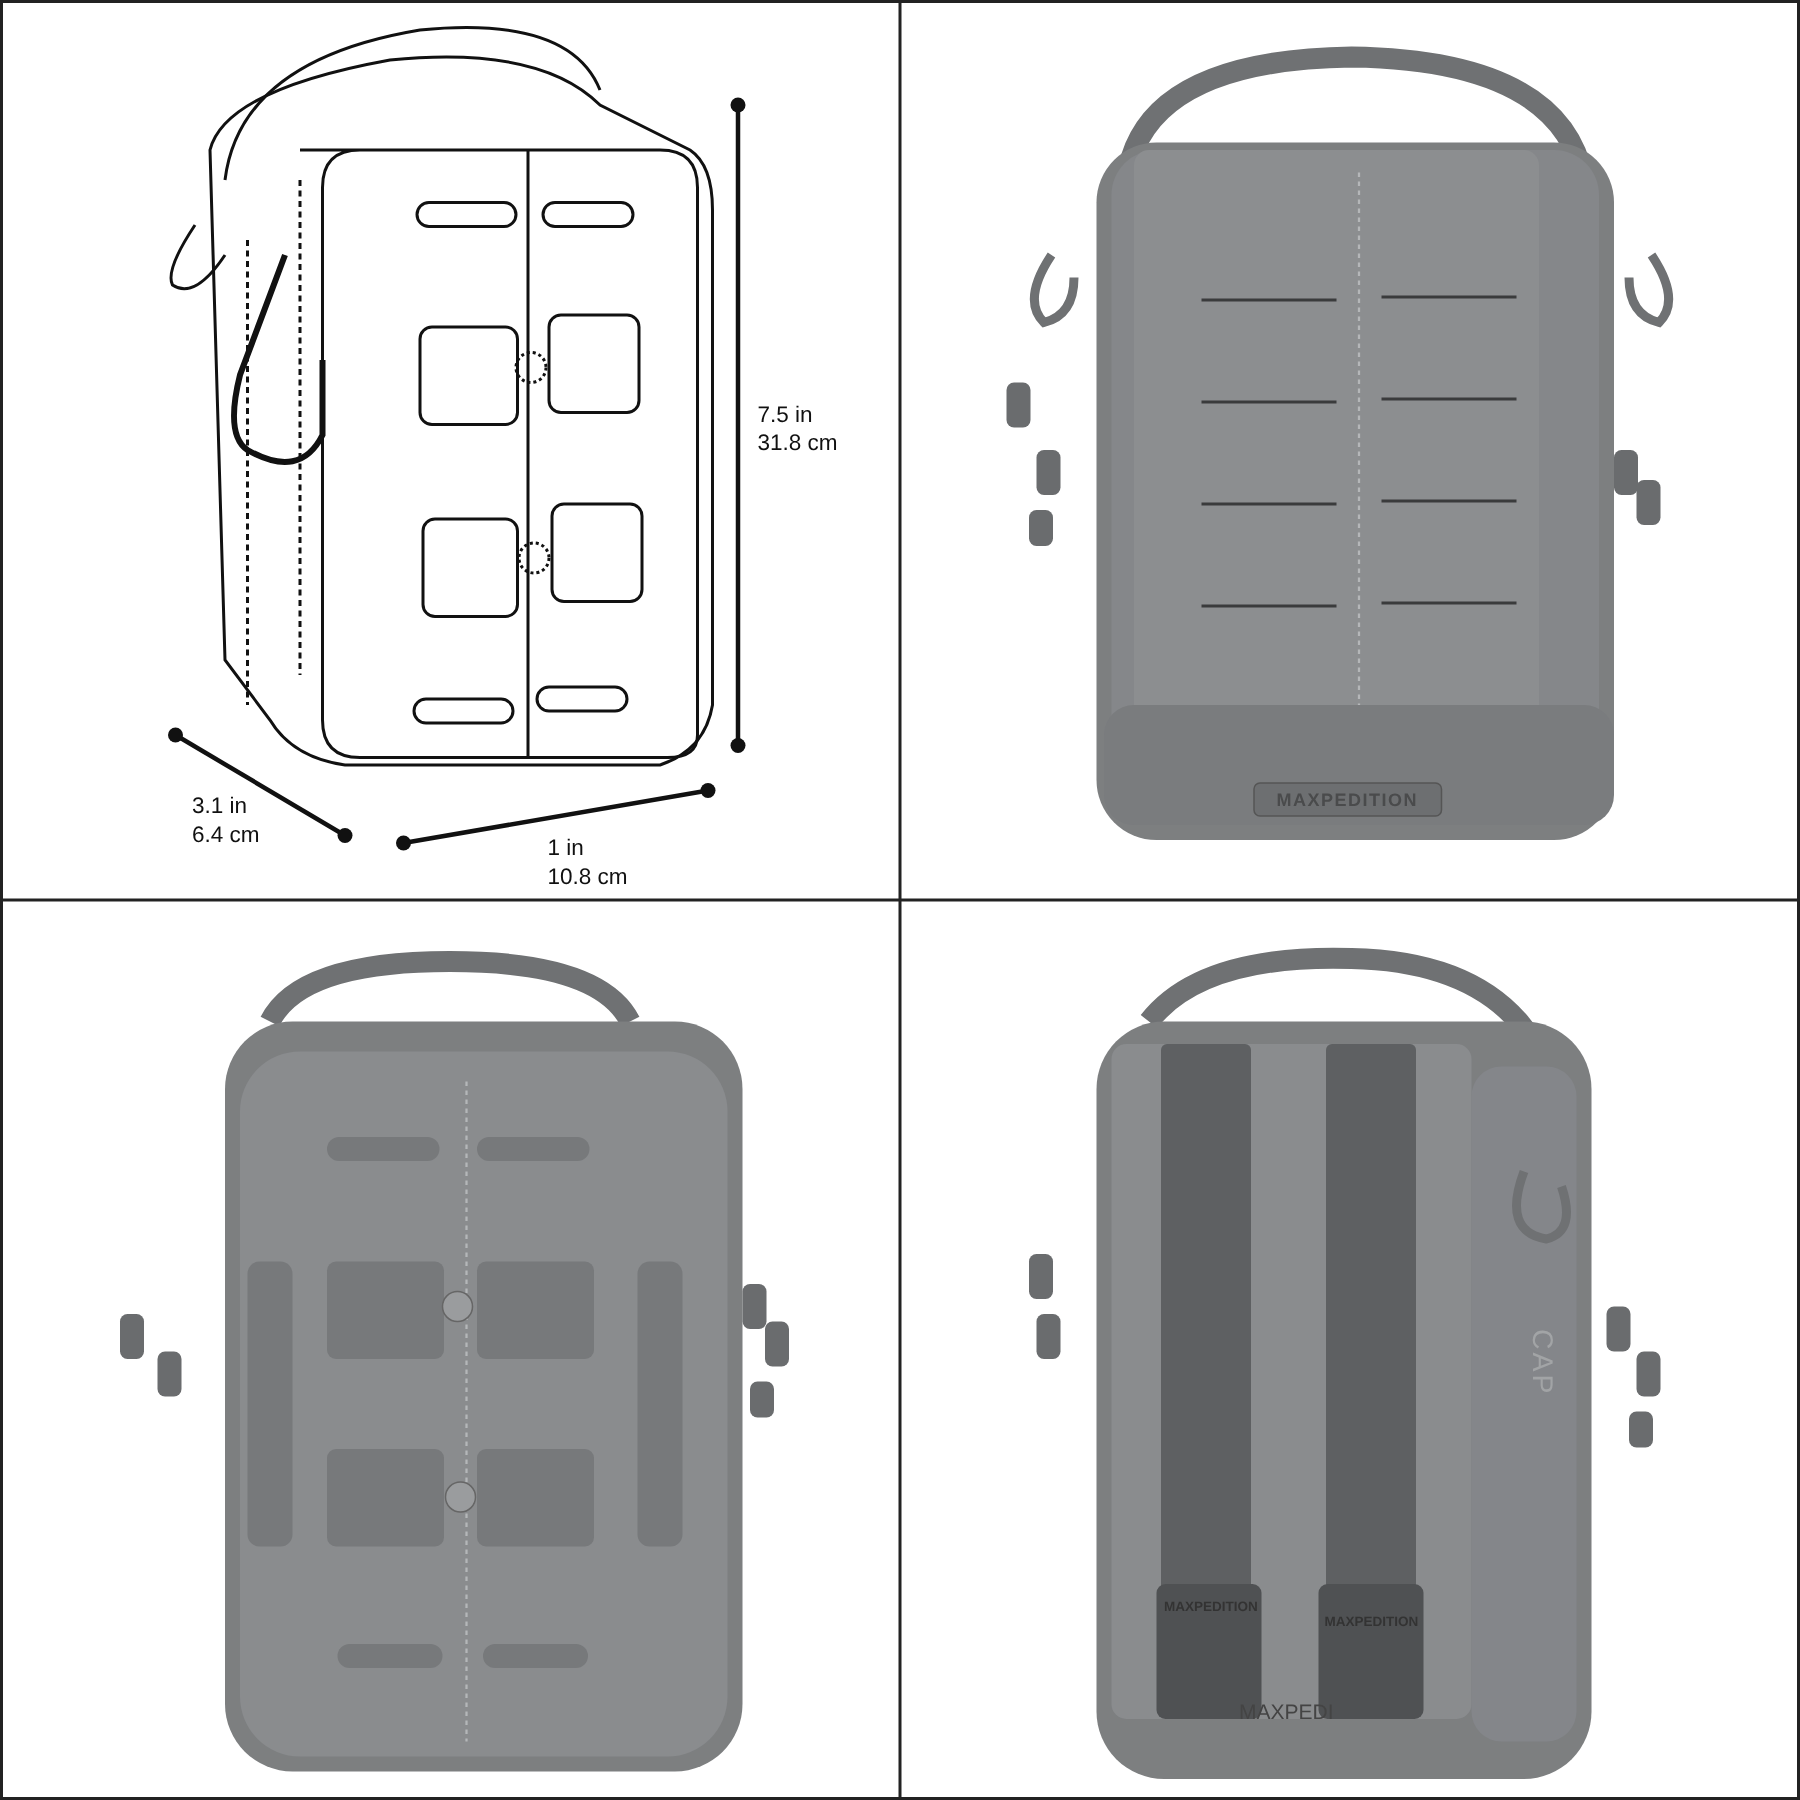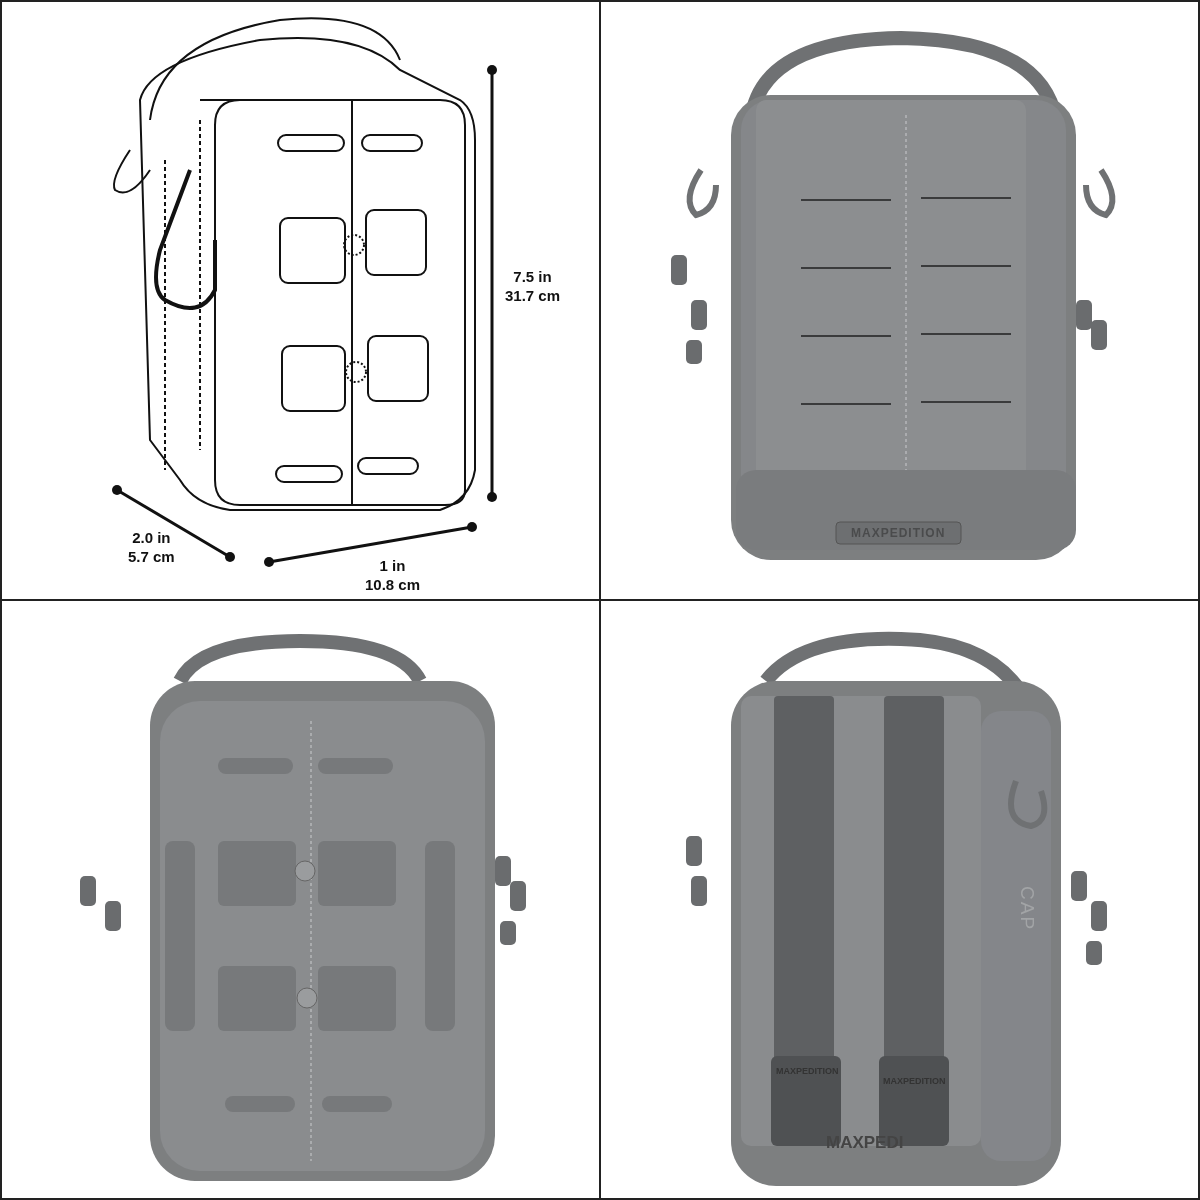--- a/index.html
+++ b/index.html
@@ -2,21 +2,21 @@
 <html><head>
 <meta charset="utf-8">
 <style>
   html,body{margin:0;padding:0;background:#fff;}
   body{width:1200px;height:1200px;position:relative;overflow:hidden;font-family:"Liberation Sans",sans-serif;}
   .grid{position:absolute;left:0;top:0;width:1200px;height:1200px;box-sizing:border-box;border:2px solid #222;}
   .vline{position:absolute;left:599px;top:0;width:2px;height:1200px;background:#222;}
   .hline{position:absolute;left:0;top:599px;width:1200px;height:2px;background:#222;}
   .cell{position:absolute;width:598px;height:598px;}
   .c1{left:0;top:0}.c2{left:601px;top:0}.c3{left:0;top:601px}.c4{left:601px;top:601px}
-  .dim{position:absolute;font-weight:bold;font-size:15px;line-height:19px;color:#111;text-align:center;}
+  .dim{position:absolute;font-weight:normal;font-size:15px;line-height:19px;color:#111;}
   svg{position:absolute;left:0;top:0;}
 </style>
 </head>
 <body>
 
 <div class="grid"></div>
 <div class="vline"></div>
 <div class="hline"></div>
 
 <div class="cell c1">
@@ -46,25 +46,25 @@
     <circle cx="492" cy="497" r="5" fill="#111"></circle>
     <line x1="117" y1="490" x2="230" y2="557" stroke="#111" stroke-width="3"></line>
     <circle cx="117" cy="490" r="5" fill="#111"></circle>
     <circle cx="230" cy="557" r="5" fill="#111"></circle>
     <line x1="269" y1="562" x2="472" y2="527" stroke="#111" stroke-width="3"></line>
     <circle cx="269" cy="562" r="5" fill="#111"></circle>
     <circle cx="472" cy="527" r="5" fill="#111"></circle>
   </svg>
   <div class="dim" style="left:505px;top:267px">
     <div>7.5 in</div>
-    <div>31.7 cm</div>
+    <div>31.8 cm</div>
   </div>
   <div class="dim" style="left:128px;top:528px">
-    <div>2.0 in</div>
-    <div>5.7 cm</div>
+    <div>3.1 in</div>
+    <div>6.4 cm</div>
   </div>
   <div class="dim" style="left:365px;top:556px">
     <div>1 in</div>
     <div>10.8 cm</div>
   </div>
 </div>
 
 <div class="cell c2">
   <svg width="598" height="598">
     <path d="M150 120 Q160 40 300 38 Q440 40 455 120" fill="none" stroke="#6f7173" stroke-width="14"></path>
@@ -146,14 +146,14 @@
       <rect x="85" y="235" width="16" height="30" rx="5"></rect>
         <rect x="90" y="275" width="16" height="30" rx="5"></rect>
       <rect x="470" y="270" width="16" height="30" rx="5"></rect>
         <rect x="490" y="300" width="16" height="30" rx="5"></rect>
       <rect x="485" y="340" width="16" height="24" rx="5"></rect>
     </g>
   </svg>
   <div style="position:absolute;left:415px;top:285px;font-size:19px;color:#a2a4a6;writing-mode:vertical-rl;letter-spacing:2px">CAP</div>
   <div style="position:absolute;left:175px;top:465px;font-size:9px;font-weight:bold;color:#333">MAXPEDITION</div>
   <div style="position:absolute;left:282px;top:475px;font-size:9px;font-weight:bold;color:#333">MAXPEDITION</div>
-  <div style="position:absolute;left:225px;top:532px;font-size:17px;font-weight:bold;color:#444">MAXPEDI</div>
+  <div style="position:absolute;left:225px;top:532px;font-size:14px;font-weight:normal;color:#444">MAXPEDI</div>
 </div>
 
 </body></html>

